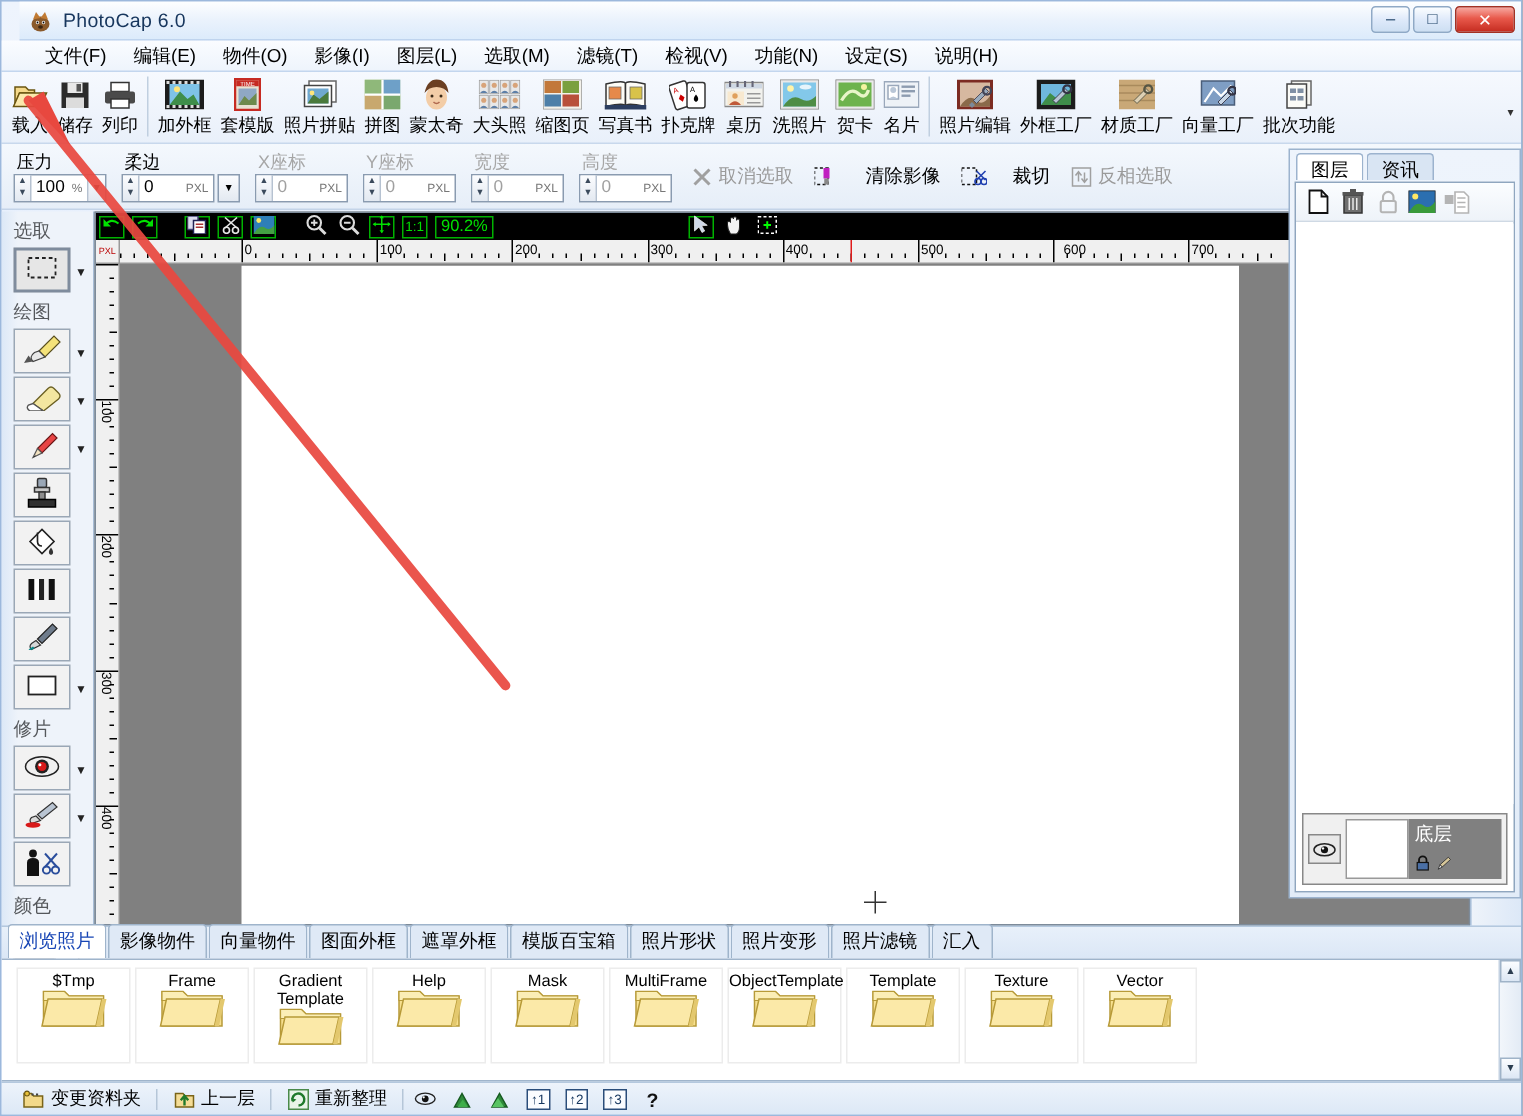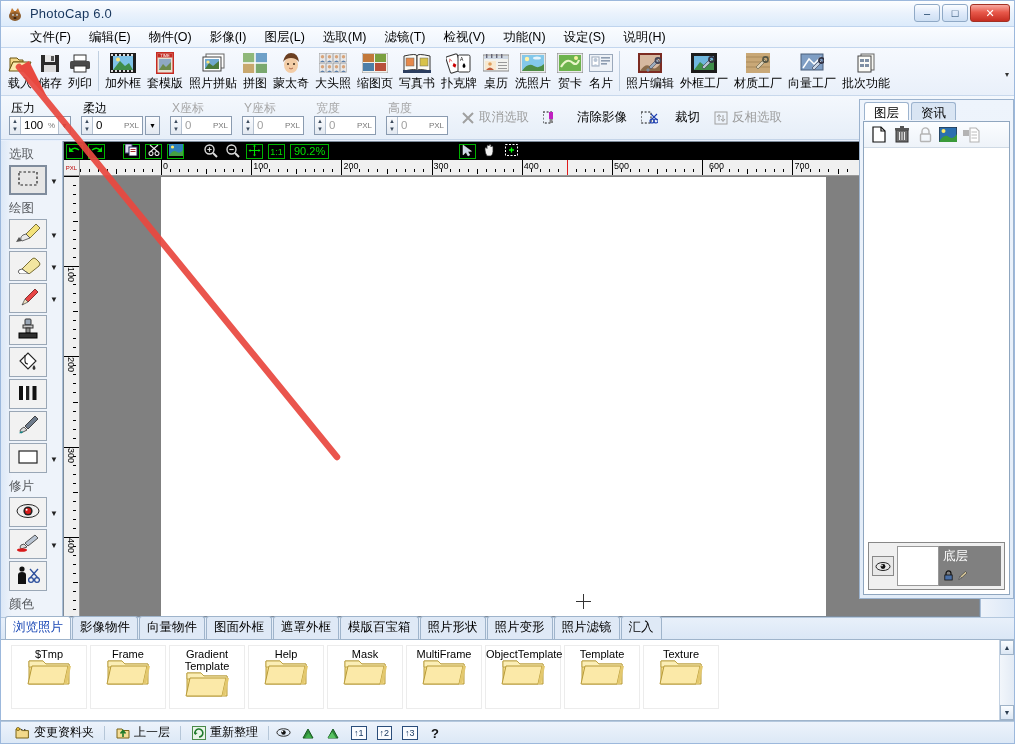--- a/index.html
+++ b/index.html
@@ -19,21 +19,21 @@
     background:linear-gradient(180deg,#eef4fd 0%,#dfeafb 45%,#cfe0f7 100%);
     border:1px solid #9cb8dc;
     overflow:hidden;
   }
 
   
   #titlebar {
     height:26px; position:relative;
     background:linear-gradient(180deg,#fdfeff 0%,#eaf2fc 50%,#dcebfb 100%);
     border-bottom:1px solid #bfd4ee;
-    display:flex; align-items:center;
+    display:flex; align-items:center;margin-left:12px;
   }
   #titlebar .tb-icon {
     width:18px; height:18px; margin-left:6px; margin-right:5px;
     position:relative; flex:none;
   }
   #titlebar .tb-title {
     font-size:13px; color:#17365d; letter-spacing:.2px;
   }
   .winbtns { position:absolute; right:4px; top:3px; display:flex; gap:2px; }
   .winbtn {
@@ -1489,20 +1489,29 @@
       </div>
       <div class="folder">
         <div class="fname">Texture</div>
         <div class="ficon"><svg width="48" height="34" viewBox="0 0 48 34">
             <path d="M4 8 h14 l3 3 h23 v20 h-40z" fill="#f7e08e" stroke="#b79a38" stroke-width="1"></path>
             <path d="M4 8 h14 l3 3 h23 v3 h-40z" fill="#fbeeb6" stroke="#b79a38" stroke-width=".8"></path>
             <path d="M7 13 h36 l-4 18 h-36z" fill="#fbe9a8" stroke="#b79a38" stroke-width="1"></path>
             <path d="M43 13 l-4 18 h3 l4 -18z" fill="#e3c86e"></path>
           </svg></div>
       </div>
+      <div class="folder">
+        <div class="fname">Vector</div>
+        <div class="ficon"><svg width="48" height="34" viewBox="0 0 48 34">
+            <path d="M4 8 h14 l3 3 h23 v20 h-40z" fill="#f7e08e" stroke="#b79a38" stroke-width="1"></path>
+            <path d="M4 8 h14 l3 3 h23 v3 h-40z" fill="#fbeeb6" stroke="#b79a38" stroke-width=".8"></path>
+            <path d="M7 13 h36 l-4 18 h-36z" fill="#fbe9a8" stroke="#b79a38" stroke-width="1"></path>
+            <path d="M43 13 l-4 18 h3 l4 -18z" fill="#e3c86e"></path>
+          </svg></div>
+      </div>
       <div id="browserScroll">
       <div class="sbtn">▲</div>
       <div class="sbtn bot">▼</div>
     </div>
   </div>
 
   <div id="statusbar">
       <div class="sbitem">
         <span class="sbicon">
           <svg width="15" height="14" viewBox="0 0 15 14">

